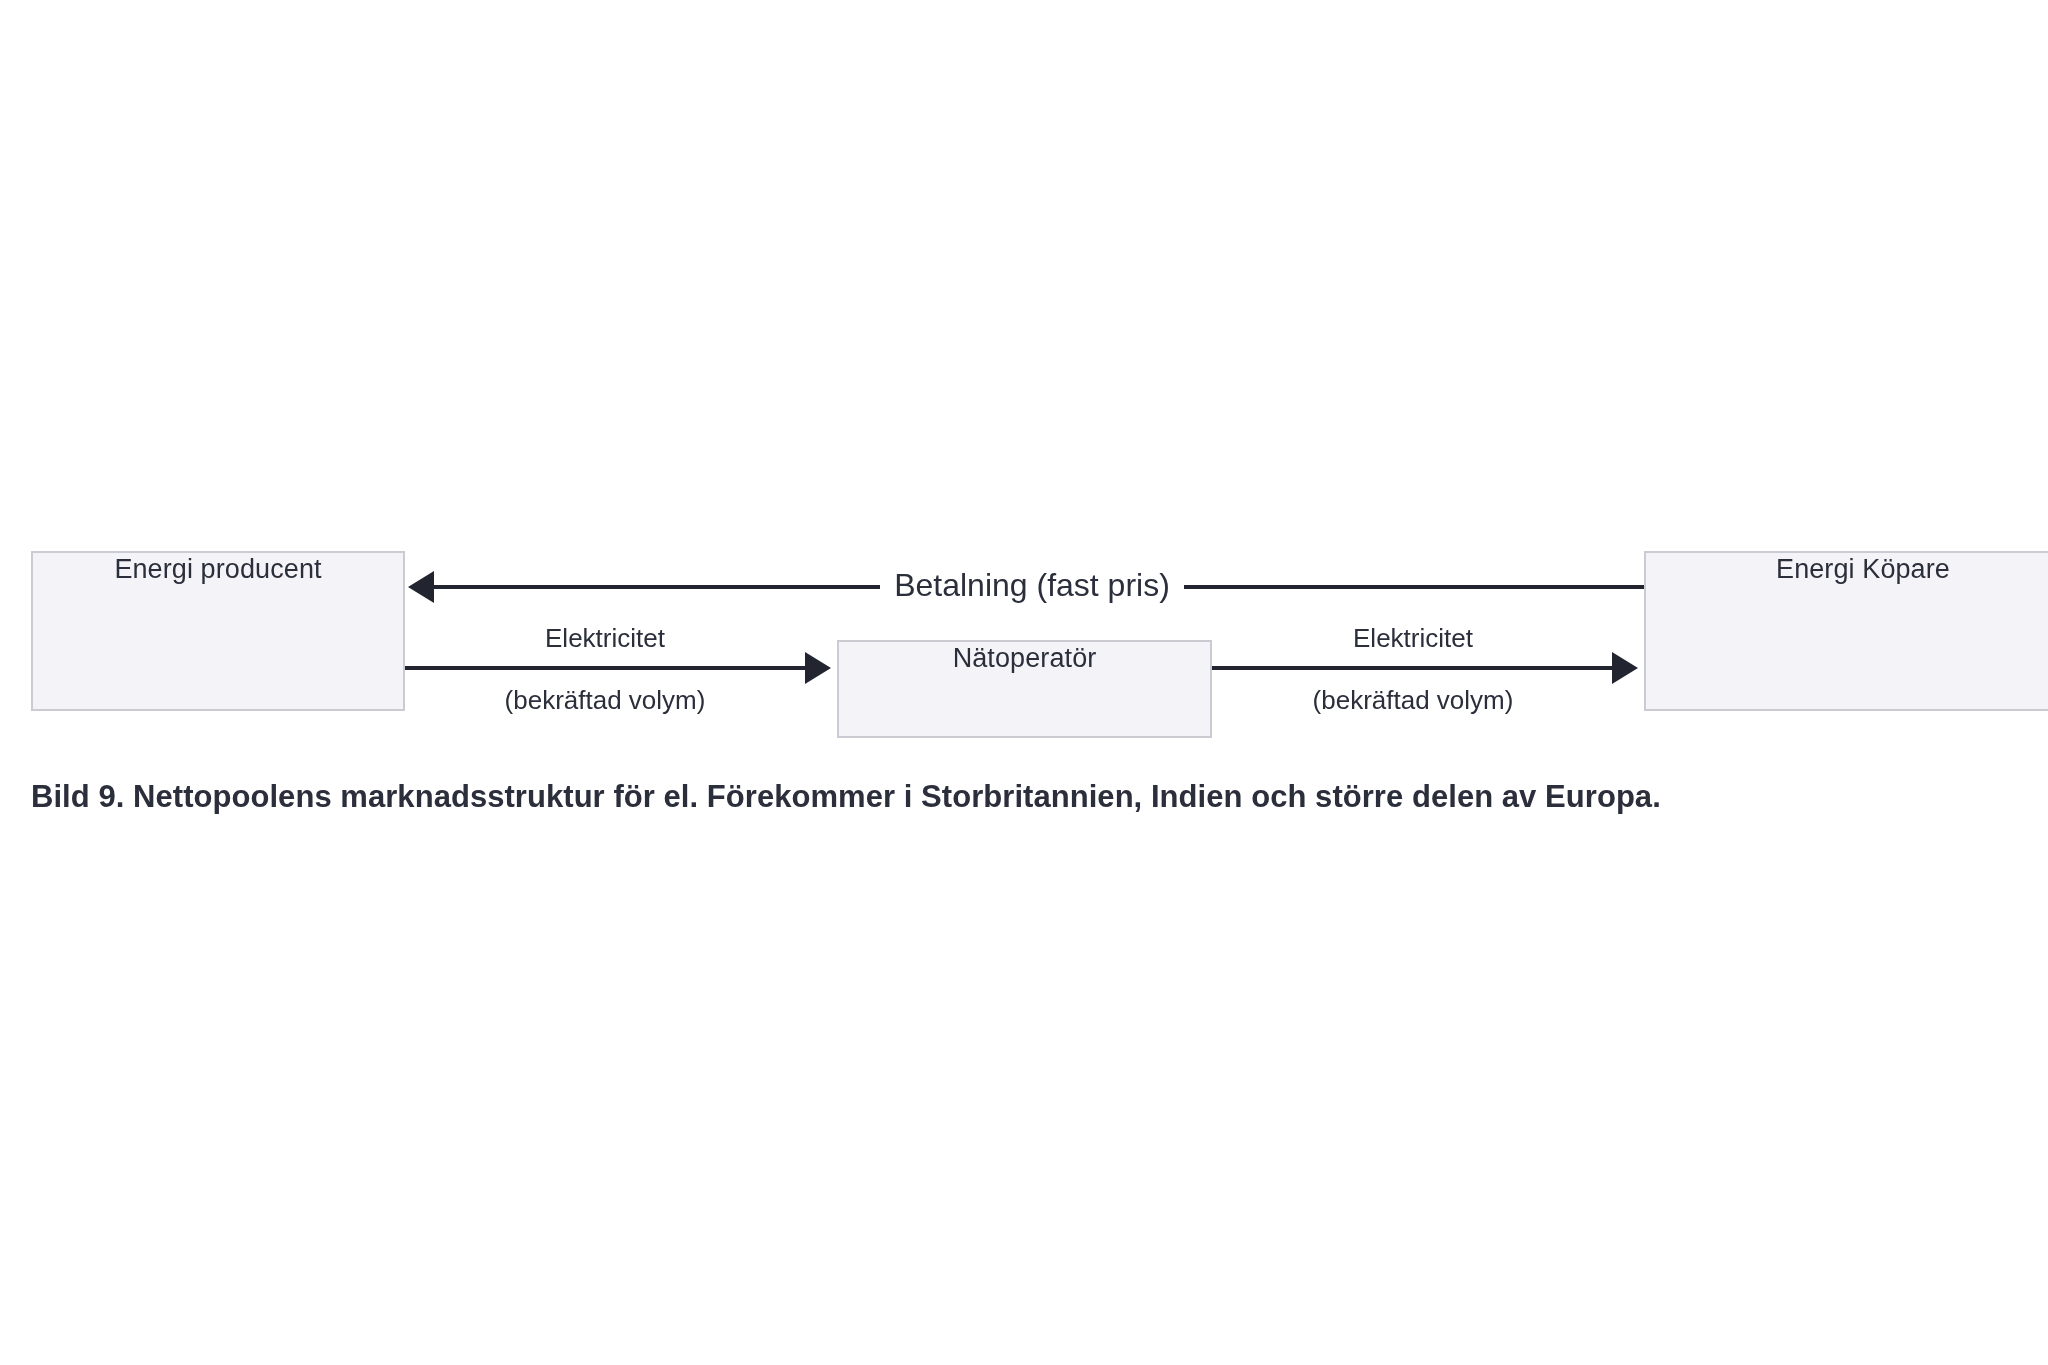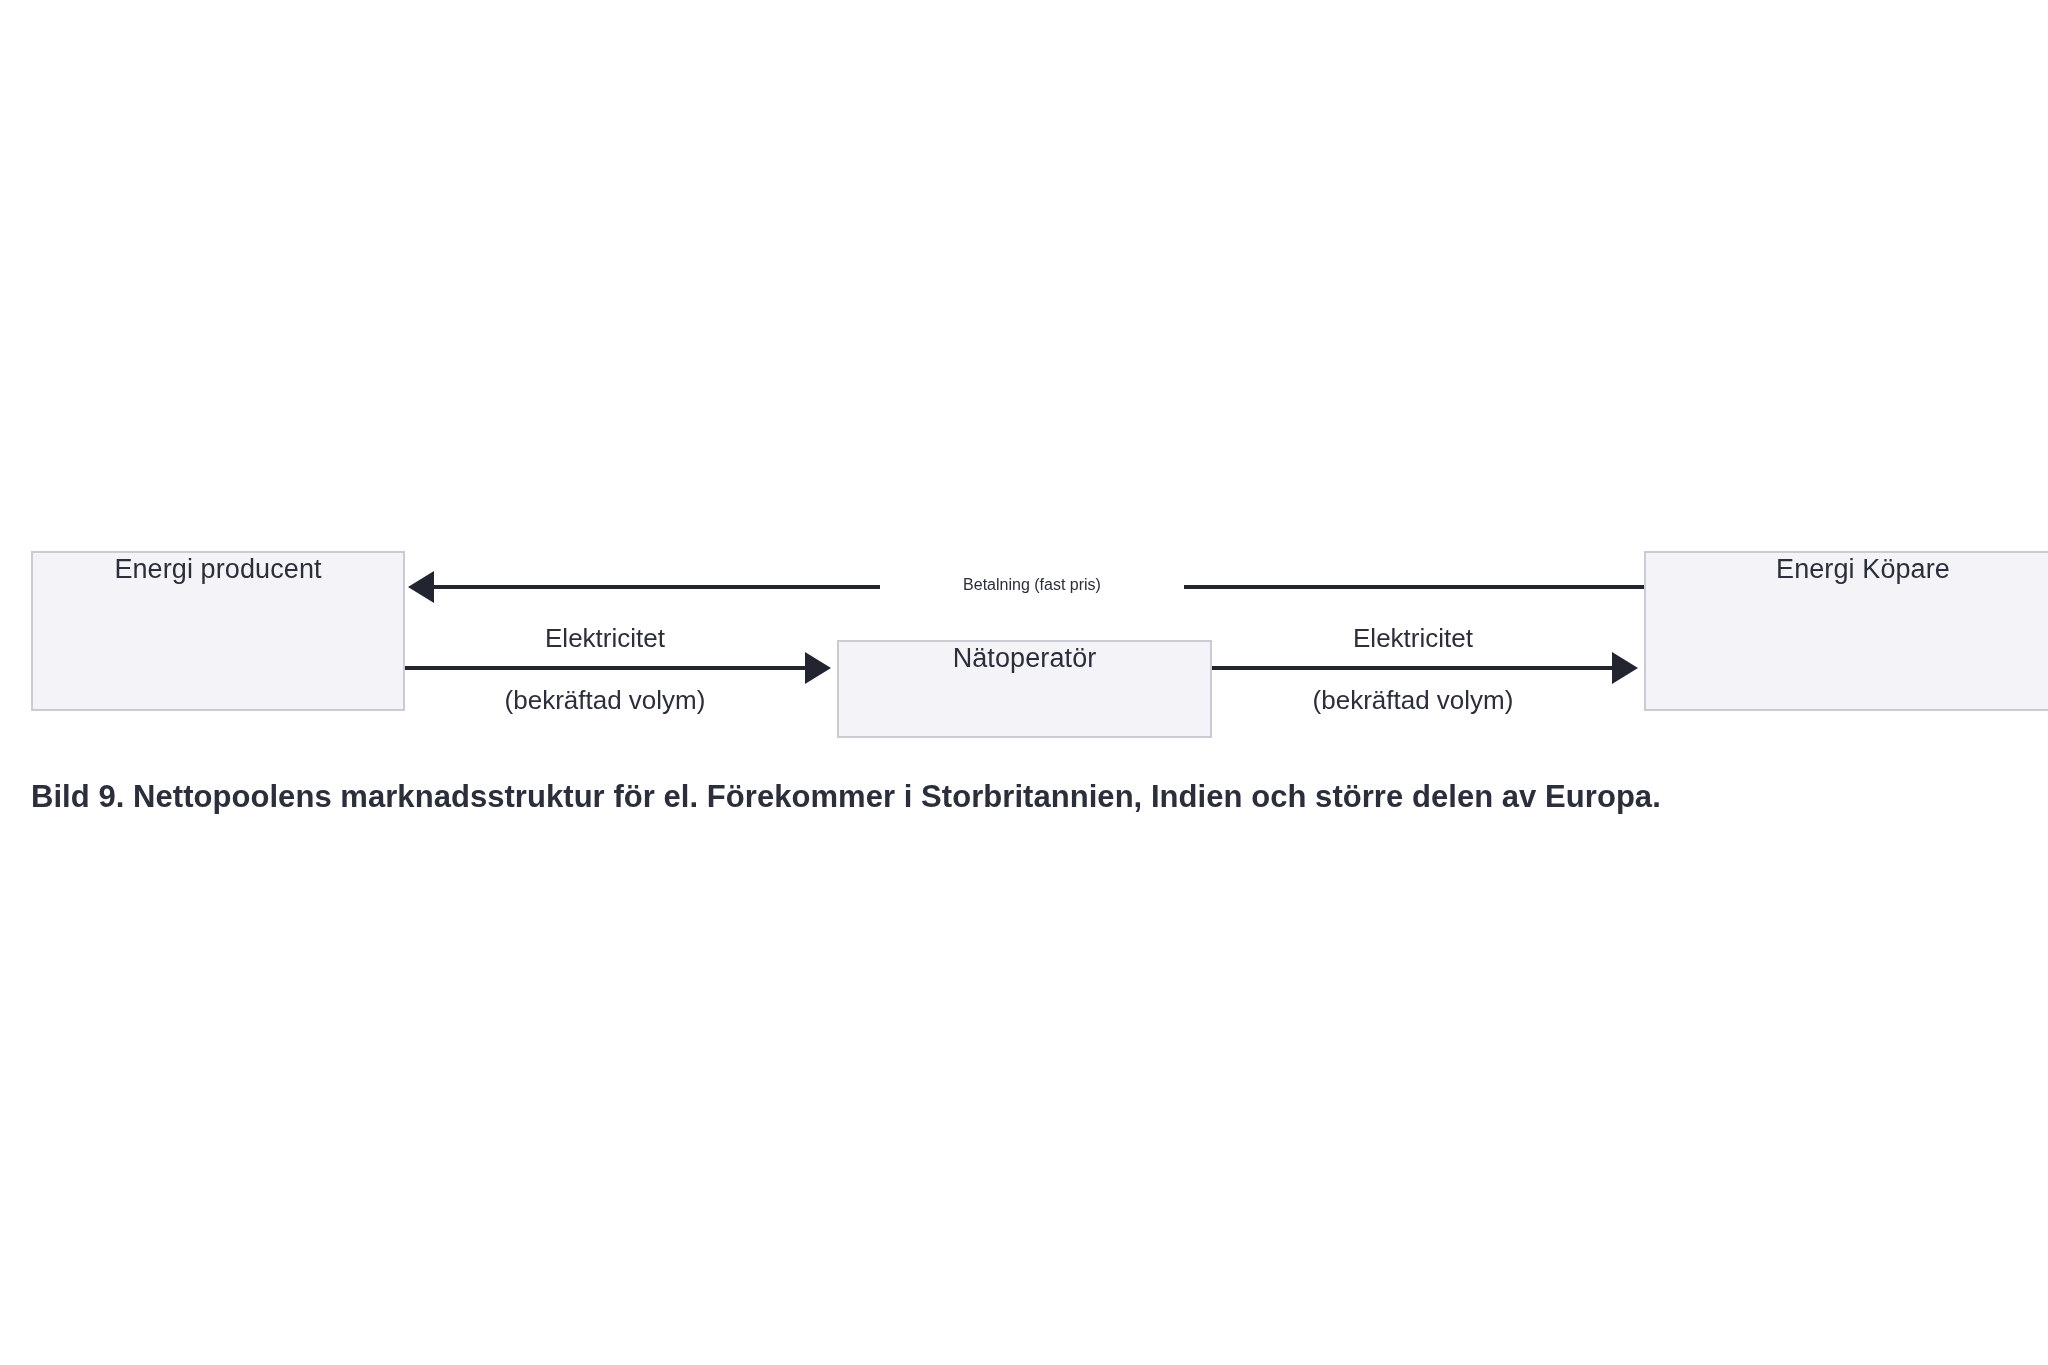--- a/index.html
+++ b/index.html
@@ -93,21 +93,21 @@
     border-top: 16px solid transparent;
     border-bottom: 16px solid transparent;
     border-right: 26px solid #22252f;
   }
   #payment-label {
     position: absolute;
     left: 880px;
     top: 563px;
     width: 304px;
     text-align: center;
-    font-size: 16px;
+    font-size: 32px;
     line-height: 44px;
     color: #2b2e3b;
     background: #ffffff;
     white-space: nowrap;
   }
   #elec-arrowhead-1 {
     position: absolute;
     left: 805px;
     top: 652px;
     width: 0;

